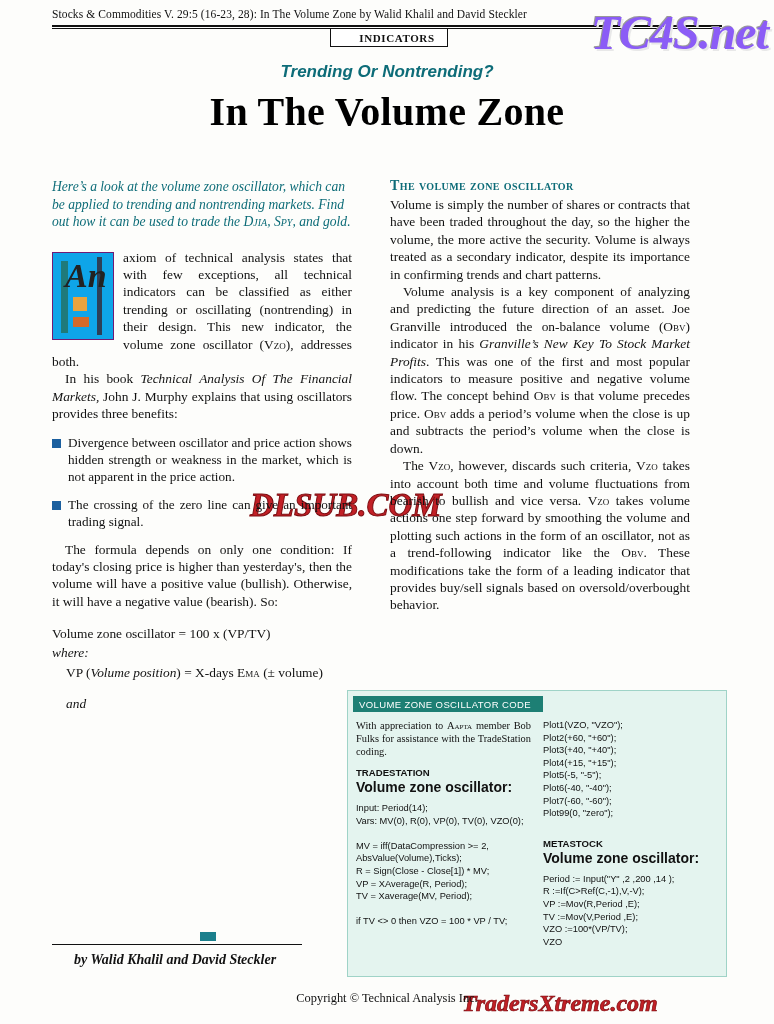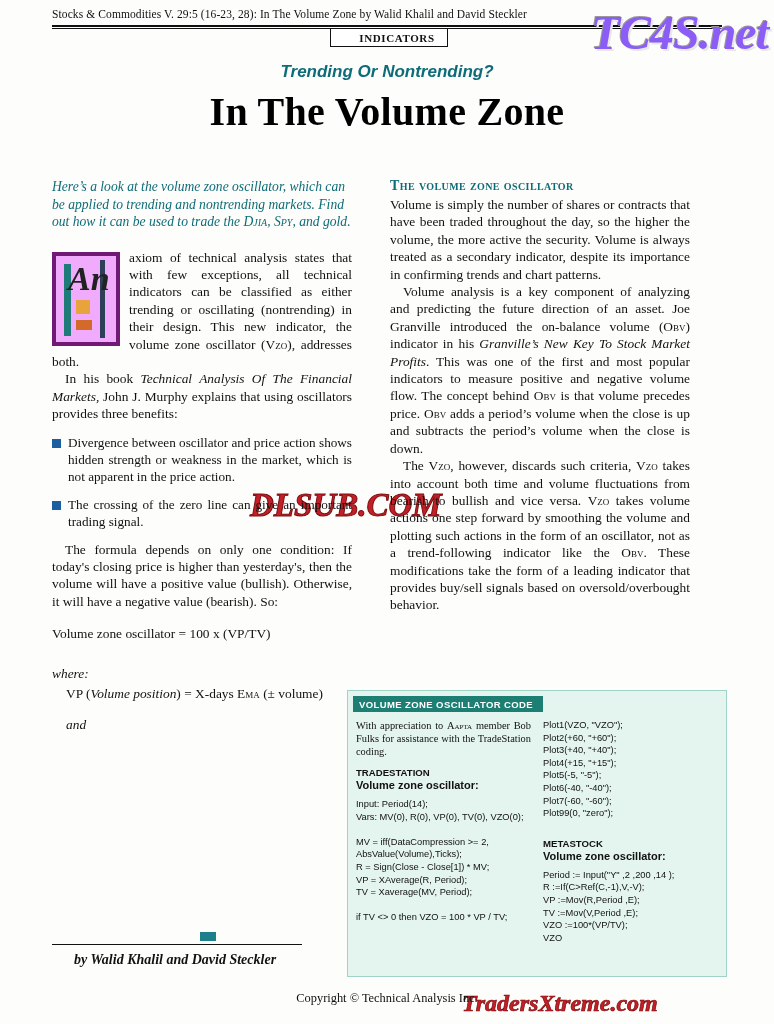--- a/index.html
+++ b/index.html
@@ -80,22 +80,22 @@
 
   .deck {
     font-family:"Liberation Serif", serif;
     font-style:italic; font-size:13.6px; line-height:17.5px;
     color:#0d6c78; text-align:left;
   }
   .deck .sc { font-variant:small-caps; }
 
   .dropcap-box {
     float:left; width:60px; height:86px; margin:3px 9px 2px 0;
-    background:#f0abfc; position:relative; overflow:hidden;
-    border:4px solid #701a75;
+    background:#0ea5e9; position:relative; overflow:hidden;
+    border:1px solid #701a75;
   }
   .dc-bar1 { position:absolute; left:8px; top:8px; width:7px; height:72px; background:#1f7a7a; }
   .dc-bar2 { position:absolute; left:44px; top:4px; width:5px; height:78px; background:#2d3f57; }
   .dc-sq1 { position:absolute; left:20px; top:44px; width:14px; height:14px; background:#e8a33d; }
   .dc-sq2 { position:absolute; left:20px; top:64px; width:16px; height:10px; background:#d46a2a; }
   .dc-letter {
     position:absolute; left:12px; top:14px;
     font-family:"Liberation Serif", serif;
     font-size:34px; font-weight:bold; font-style:italic; color:#222;
   }
@@ -136,42 +136,42 @@
 
   
   .codebox {
     position:absolute; left:347px; top:690px; width:378px; height:285px;
     background:#e4f4ef; border:1px solid #9fd3c7;
   }
   .code-title {
     position:absolute; left:5px; top:5px; width:190px; height:16px;
     background:#1d7f74; color:#fff;
     font-family:"Liberation Sans", sans-serif;
-    font-size:9.5px; font-weight:bold; letter-spacing:0.4px;
+    font-size:9.5px; font-weight:normal; letter-spacing:0.4px;
     display:flex; align-items:center; padding-left:6px;
     box-sizing:border-box;
   }
   .code-cols {
     position:absolute; left:8px; top:28px; right:8px; bottom:6px;
     display:flex; gap:12px;
   }
   .code-col { width:50%; }
   .code-note {
     font-family:"Liberation Serif", serif;
     font-size:10.4px; line-height:13px; text-align:justify;
     margin-bottom:9px;
   }
   .code-note .sc { font-variant:small-caps; }
   .code-h {
     font-family:"Liberation Sans", sans-serif;
     font-size:9.6px; font-weight:bold; margin-bottom:1px;
   }
   .code-sub {
     font-family:"Liberation Sans", sans-serif;
-    font-size:11px; font-weight:bold; margin-bottom:7px;
+    font-size:14px; font-weight:bold; margin-bottom:7px;
   }
   .code-line {
     font-family:"Liberation Sans", sans-serif;
     font-size:9.3px; line-height:12.6px; white-space:pre-wrap;
   }
   .code-gap { height:9px; }
 
   
   .byline-rule { position:absolute; left:52px; top:944px; width:250px; height:1px; background:#111; }
   .byline-sq { position:absolute; left:200px; top:932px; width:16px; height:9px; background:#1b7f8c; }
@@ -236,21 +236,21 @@
         <div class="btxt">The crossing of the zero line can give an important trading signal.</div>
       </div>
     </div>
 
     <div class="body-text" style="margin-top:10px">
       <p style="text-indent:13px">The formula depends on only one condition: If today's closing price is higher than yesterday's, then the volume will have a positive value (bullish). Otherwise, it will have a negative value (bearish). So:</p>
     </div>
 
     <div class="formula" style="margin-top:15px">Volume zone oscillator = 100 x (VP/TV)</div>
 
-    <div class="formula italic" style="margin-top:22px">where:</div>
+    <div class="formula italic" style="margin-top:1px">where:</div>
 
     <div class="formula indent-1" style="margin-top:2px">
       VP (<i>Volume position</i>) = X-days <span style="font-variant:small-caps">Ema</span> (± volume)
     </div>
 
     <div class="formula italic indent-1" style="margin-top:13px">and</div>
 
   </div>
 
   <div class="col col-right">

